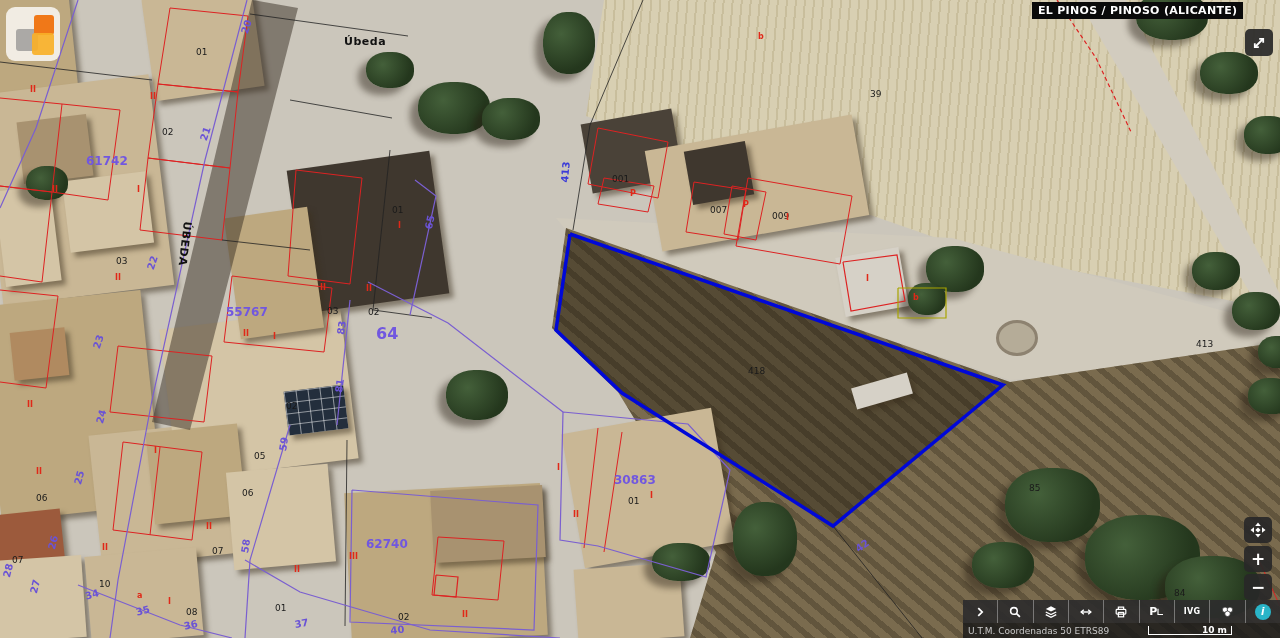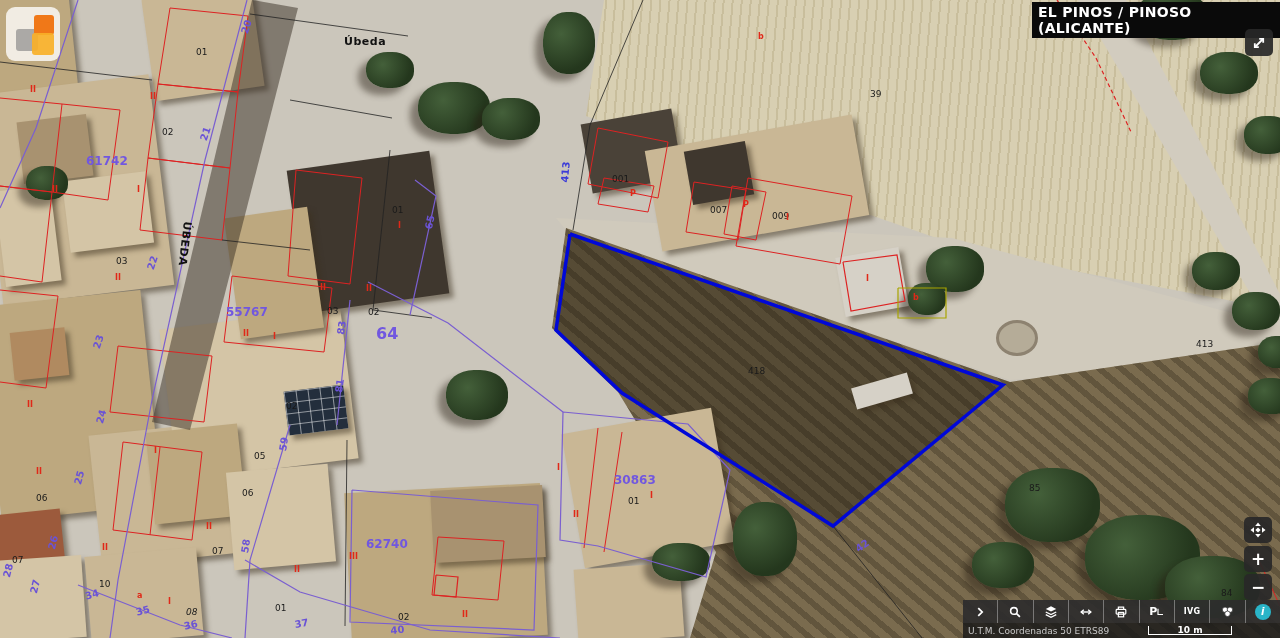--- a/index.html
+++ b/index.html
@@ -36,21 +36,21 @@
   .blu{color:#3b3bd8;font-weight:bold;font-size:10px;}
   .red{color:#e02818;font-weight:bold;font-size:8px;}
   
   .logo{position:absolute;left:6px;top:7px;width:54px;height:54px;border-radius:9px;
         background:rgba(255,255,255,.78);cursor:pointer;}
   .logo i{position:absolute;border-radius:3px;}
   .sq-gray{left:10px;top:22px;width:22px;height:22px;background:rgba(125,125,125,.6);}
   .sq-orange{left:28px;top:8px;width:20px;height:20px;background:#f07818;}
   .sq-amber{left:26px;top:26px;width:22px;height:22px;background:rgba(248,176,40,.92);}
   .muni{position:absolute;left:1032px;top:2px;background:#0a0a0a;color:#fff;
-        font-size:14px;font-weight:bold;padding:2px 6px;letter-spacing:.3px;}
+        font-size:11px;font-weight:bold;padding:2px 6px;letter-spacing:.3px;}
   .sqbtn{position:absolute;width:28px;height:27px;border:none;border-radius:5px;
         background:rgba(40,40,40,.92);color:#fff;padding:0;cursor:pointer;
         display:flex;align-items:center;justify-content:center;font-family:inherit;}
   #btn-expand{left:1245px;top:29px;}
   #btn-pan{left:1244px;top:517px;height:26px;}
   #btn-zin{left:1244px;top:546px;height:26px;font-size:17px;font-weight:bold;}
   #btn-zout{left:1244px;top:574px;height:26px;font-size:17px;font-weight:bold;}
   .toolbar{position:absolute;left:963px;top:600px;width:317px;height:23px;display:flex;}
   .tbtn{flex:1;border:none;border-left:1px solid rgba(255,255,255,.35);padding:0;margin:0;
         background:rgba(45,45,45,.92);color:#fff;cursor:pointer;
@@ -58,21 +58,21 @@
   .tbtn:first-child{border-left:none;}
   .tbtn .txt{font-size:8px;font-weight:bold;letter-spacing:.3px;}
   .tbtn .ptxt{font-size:11px;font-weight:bold;}
   .icircle{width:16px;height:16px;border-radius:50%;background:#2ab5c8;color:#fff;
         font-size:10px;font-weight:bold;font-style:italic;display:flex;align-items:center;justify-content:center;}
   .status{position:absolute;left:963px;top:623px;width:317px;height:15px;
         background:rgba(25,25,25,.82);color:#c8c8c8;font-size:9px;}
   .status .proj{position:absolute;left:5px;top:3px;}
   .scale-tick{position:absolute;width:1px;height:9px;background:#fff;top:3px;}
   .scale-line{position:absolute;left:185px;width:84px;height:1px;background:#fff;top:11px;}
-  .scale-lab{position:absolute;left:190px;width:74px;text-align:center;top:2px;color:#fff;font-weight:bold;}
+  .scale-lab{position:absolute;left:190px;width:74px;text-align:right;top:2px;color:#fff;font-weight:bold;}
   svg.ic{display:block;}
 </style>
 </head>
 <body>
 
 <div id="stage">
 
   <div id="map" class="layer">
     <div id="field" class="layer"></div>
     <div id="road-right" class="layer"></div>
@@ -190,31 +190,31 @@
         <span class="lab blk" style="left: 327px; top: 307px;">03</span>
         <span class="lab blk" style="left: 368px; top: 308px;">02</span>
         <span class="lab blk" style="left: 392px; top: 206px;">01</span>
         <span class="lab blk" style="left: 286px; top: 402px;">02</span>
         <span class="lab blk" style="left: 254px; top: 452px;">05</span>
         <span class="lab blk" style="left: 242px; top: 489px;">06</span>
         <span class="lab blk" style="left: 36px; top: 494px;">06</span>
         <span class="lab blk" style="left: 12px; top: 556px;">07</span>
         <span class="lab blk" style="left: 212px; top: 547px;">07</span>
         <span class="lab blk" style="left: 99px; top: 580px;">10</span>
-        <span class="lab blk" style="left: 186px; top: 608px; font-style: italic;">08</span>
+        <span class="lab blk" style="left: 186px; top: 608px;">08</span>
         <span class="lab blk" style="left: 275px; top: 604px;">01</span>
         <span class="lab blk" style="left: 398px; top: 613px;">02</span>
         <span class="lab blk" style="left: 628px; top: 497px;">01</span>
         <span class="lab blk" style="left: 612px; top: 175px;">001</span>
         <span class="lab blk" style="left: 710px; top: 206px;">007</span>
         <span class="lab blk" style="left: 772px; top: 212px;">009</span>
         <span class="lab blk" style="left: 870px; top: 90px;">39</span>
         <span class="lab blk" style="left: 748px; top: 367px;">418</span>
         <span class="lab blk" style="left: 1029px; top: 484px;">85</span>
-        <span class="lab blk" style="left: 1174px; top: 589px; margin-left: 47px;">84</span>
+        <span class="lab blk" style="left: 1174px; top: 589px;">84</span>
         <span class="lab blk" style="left: 1196px; top: 340px;">413</span>
         <span class="lab purb" style="left: 86px; top: 155px;">61742</span>
         <span class="lab purb" style="left: 226px; top: 306px;">55767</span>
         <span class="lab purb" style="left: 366px; top: 538px;">62740</span>
         <span class="lab purb" style="left: 614px; top: 474px;">30863</span>
         <span class="lab purb p64" style="left: 376px; top: 326px;">64</span>
         <span class="lab pur" style="left: 240px; top: 32px; transform: rotate(-72deg);">20</span>
         <span class="lab pur" style="left: 199px; top: 139px; transform: rotate(-72deg);">21</span>
         <span class="lab pur" style="left: 146px; top: 268px; transform: rotate(-72deg);">22</span>
         <span class="lab pur" style="left: 92px; top: 347px; transform: rotate(-72deg);">23</span>

